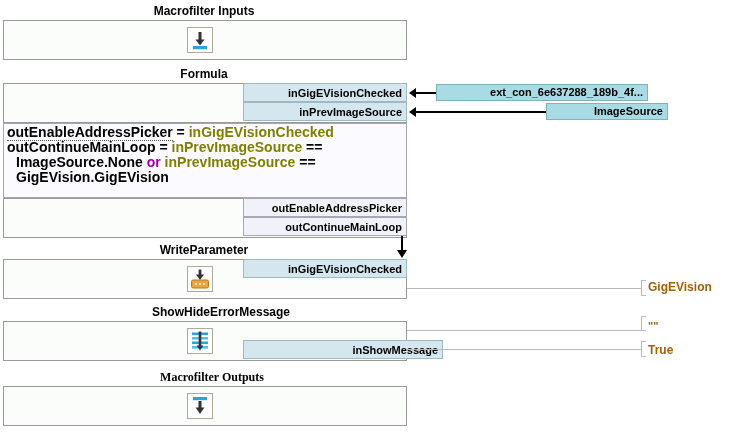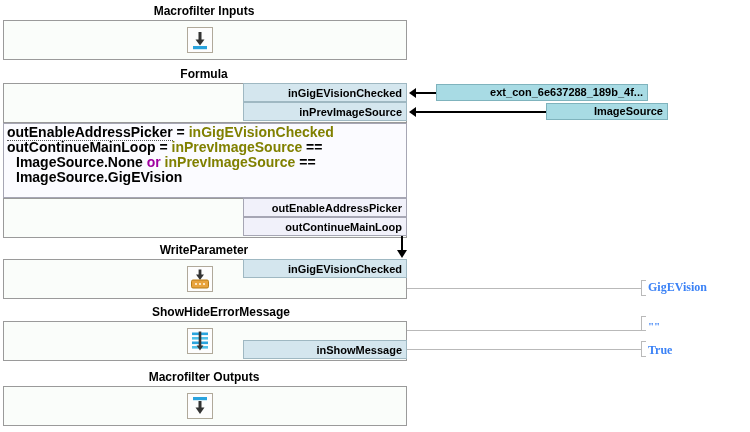--- a/index.html
+++ b/index.html
@@ -117,24 +117,23 @@
     padding-right: 4px;
     white-space: nowrap;
     overflow: hidden;
   }
 
   
   .val-label {
     position: absolute;
     font-weight: bold;
     font-size: 12px;
-    color: #3b82f6;
+    color: #a16207;
     white-space: nowrap;
     line-height: 14px;
-    font-family: Liberation Serif, serif;
   }
 
   
   .hline {
     position: absolute;
     height: 1px;
     background: #000;
   }
   .hline.thin { background: #b9b9b9; }
   .vline {
@@ -194,21 +193,21 @@
 
     <div class="fline">
       <span>outContinueMainLoop</span><span class="tok-op"> = </span><span class="tok-ref">inPrevImageSource</span><span class="tok-op"> ==</span>
     </div>
 
     <div class="fline indent">
       <span class="tok-lit">ImageSource.None</span><span> </span><span class="tok-kw">or</span><span> </span><span class="tok-ref">inPrevImageSource</span><span class="tok-op"> ==</span>
     </div>
 
     <div class="fline indent">
-      <span class="tok-lit">ImageSource.GigEVision</span>
+      <span class="tok-lit">GigEVision.GigEVision</span>
     </div>
   </div>
 
   <div class="block" style="left:3px; top:198px; width:404px; height:40px;"></div>
 
   <div class="port out" style="left:243px; top:198px; width:164px;">outEnableAddressPicker</div>
   <div class="port out" style="left:243px; top:217px; width:164px;">outContinueMainLoop</div>
 
   <div class="block-title" style="left:0px; top:243px; width:408px;">WriteParameter</div>
 
@@ -239,23 +238,23 @@
           <rect x="4" y="8.0" width="16" height="2.6" fill="#4fc0e8"></rect>
           <rect x="4" y="12.5" width="16" height="2.6" fill="#29a3dd"></rect>
           <rect x="4" y="17.0" width="16" height="2.6" fill="#4fc0e8"></rect>
           <rect x="10.7" y="2.5" width="2.6" height="15" fill="#333"></rect>
           <polygon points="8.6,16.5 15.4,16.5 12,21.5" fill="#333"></polygon>
         </svg>
       </div>
     </div>
   </div>
 
-  <div class="port in" style="left:243px; top:340px; width:164px;">inShowMessage</div>
-
-  <div class="block-title" style="left:0px; top:370px; width:408px;">Macrofilter Outputs</div>
+  <div class="port in" style="left:243px; top:340px; width:200px;">inShowMessage</div>
+
+  <div class="block-title" style="left:8px; top:370px; width:408px;font-family:Liberation Serif, serif;">Macrofilter Outputs</div>
 
   <div class="block" style="left:3px; top:386px; width:404px; height:40px;">
     <div class="icon-box" style="left:183px; top:6px;">
       <div class="icon-inner">
         <svg width="24" height="24" viewBox="0 0 24 24" style="position:absolute;left:0;top:0;">
           <rect x="5" y="3" width="14" height="3.2" fill="#29a3dd"></rect>
           <rect x="10.5" y="7" width="3" height="8" fill="#333"></rect>
           <polygon points="7.5,13.5 16.5,13.5 12,20" fill="#333"></polygon>
         </svg>
       </div>

